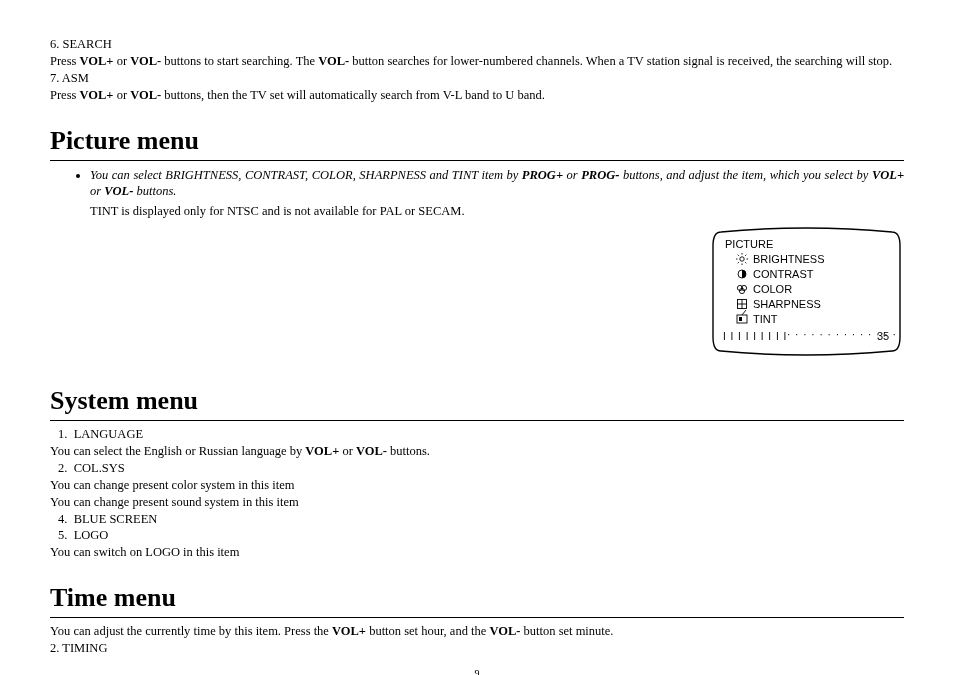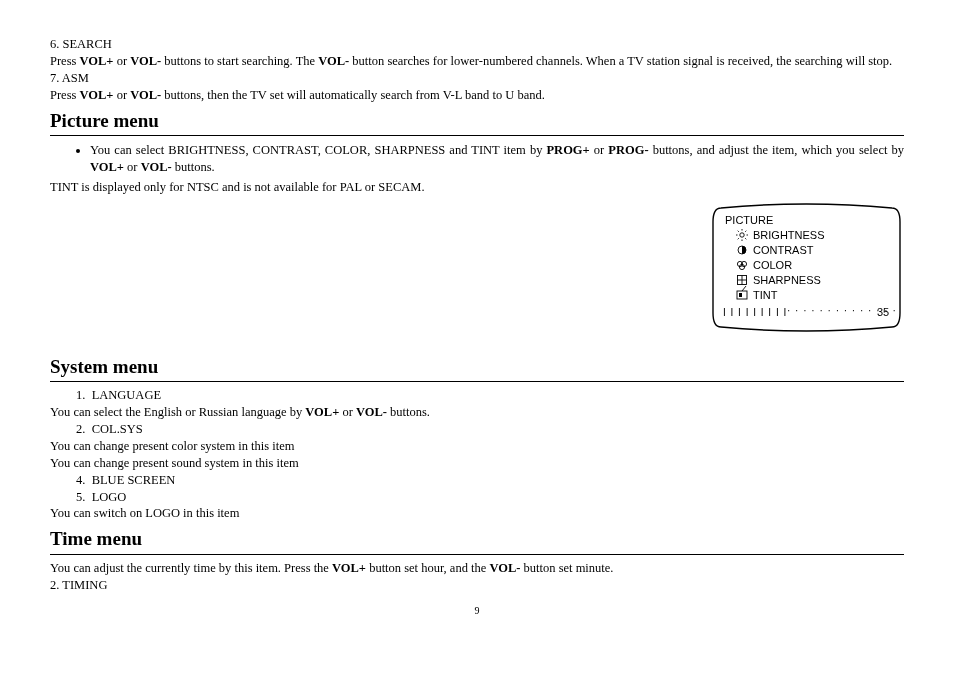--- a/index.html
+++ b/index.html
@@ -5,35 +5,36 @@
   body {
     font-family: "Times New Roman", serif;
     font-size: 12.5px;
     margin: 0;
     padding: 36px 50px 18px;
     color: #000;
     background: #fff;
     line-height: 1.35;
   }
   .section-heading {
-    font-size: 19px;
+    font-size: 26px;
     font-weight: bold;
     border-bottom: 1.5px solid #000;
     padding-bottom: 2px;
-    margin: 4px 0 5px;
+    margin: 19px 0 5px;
   }
   .justified { text-align: justify; }
-  .indent-num { margin-left: 26px; }
+  .indent-num { margin-left: 8px; }
   ul.bulleted {
     list-style: disc;
     margin: 6px 0 0 0;
     padding-left: 40px;
+    font-style: italic;
   }
   ul.bulleted li { text-align: justify; }
-  .tint-note { margin-top: 3px; }
+  .tint-note { margin-left: 40px; margin-top: 3px; }
   .pic-svg-wrap { margin: 4px 0 14px 0; text-align: right; }
   .pic-svg-wrap svg { display: inline-block; }
   .pic-label-text { font-family: Arial, sans-serif; font-size: 11px; fill: #000; }
   .pic-slider-text { font-family: Arial, sans-serif; font-size: 10px; fill: #000; letter-spacing: 1px; }
   .pg-num { text-align: center; font-size: 10px; margin-top: 10px; }
   b { font-weight: bold; }
 </style>
 </head>
 <body>
 

